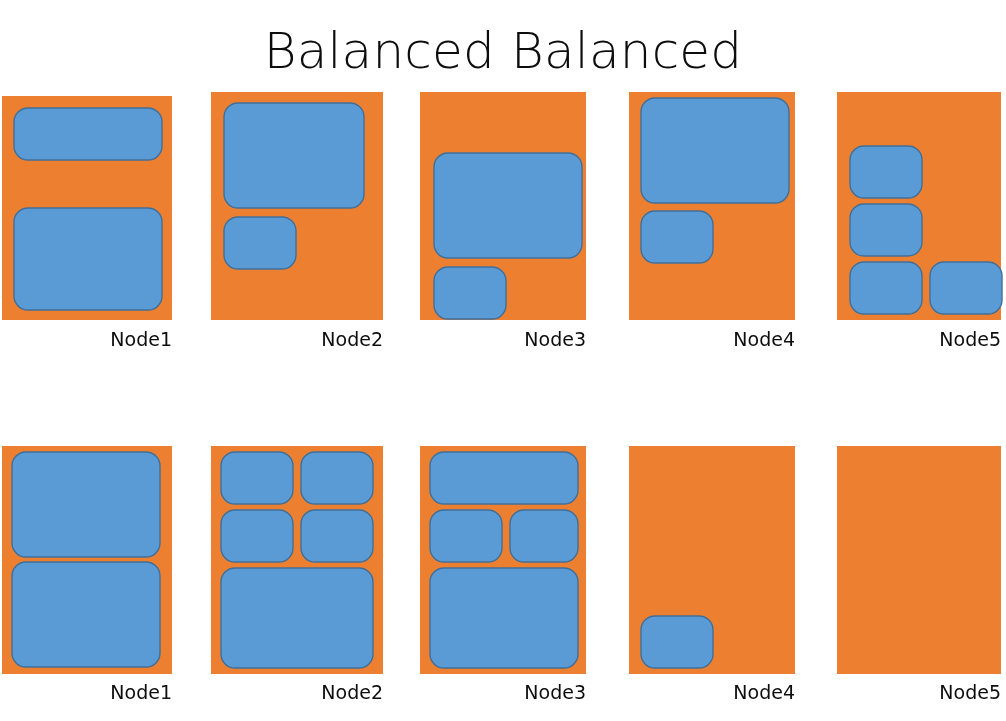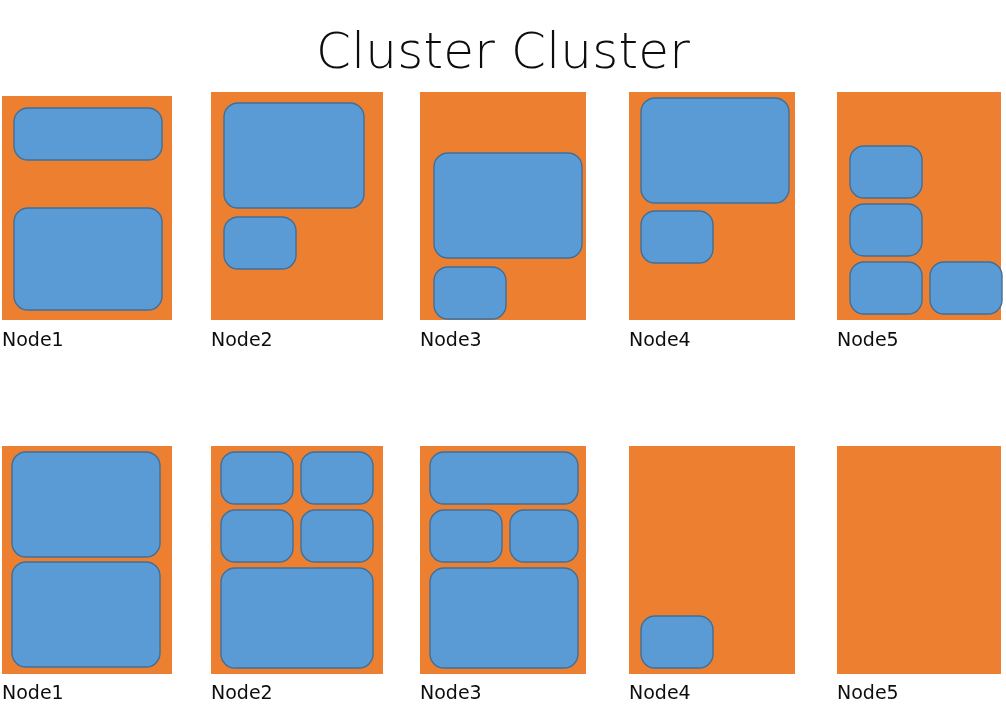--- a/index.html
+++ b/index.html
@@ -37,41 +37,41 @@
     font-size: 50px;
     line-height: 58px;
   }
   #title-defrag {
     top: 368px;
     font-size: 50px;
     line-height: 58px;
   }
   .node-label {
     position: absolute;
-    text-align: left;
+    text-align: right;
     font-family: "DejaVu Sans", sans-serif;
     font-size: 19px;
     line-height: 23px;
     color: #0d0d0d;
     white-space: nowrap;
   }
   .node-host {
     position: absolute;
   }
   .node-host svg {
     display: block;
     overflow: visible;
   }
 </style>
 </head>
 <body>
 
 <div id="stage">
 
-  <div class="section-title" id="title-balanced">Cluster Cluster</div>
+  <div class="section-title" id="title-balanced">Balanced Balanced</div>
 
 
   <div id="nodes-layer">
       <div class="node-host" style="left: 2px; top: 96px; width: 170px; height: 224px;">
         <svg width="170" height="224" viewBox="0 0 170 224">
           <rect x="0" y="0" width="170" height="224" fill="#ED8030"></rect>
           <rect x="12" y="12" width="148" height="52" rx="14" ry="14" fill="#5B9BD5" stroke="#3F6F99" stroke-width="1.4"></rect>
           <rect x="12" y="112" width="148" height="102" rx="14" ry="14" fill="#5B9BD5" stroke="#3F6F99" stroke-width="1.4"></rect>
         </svg>
       </div>

